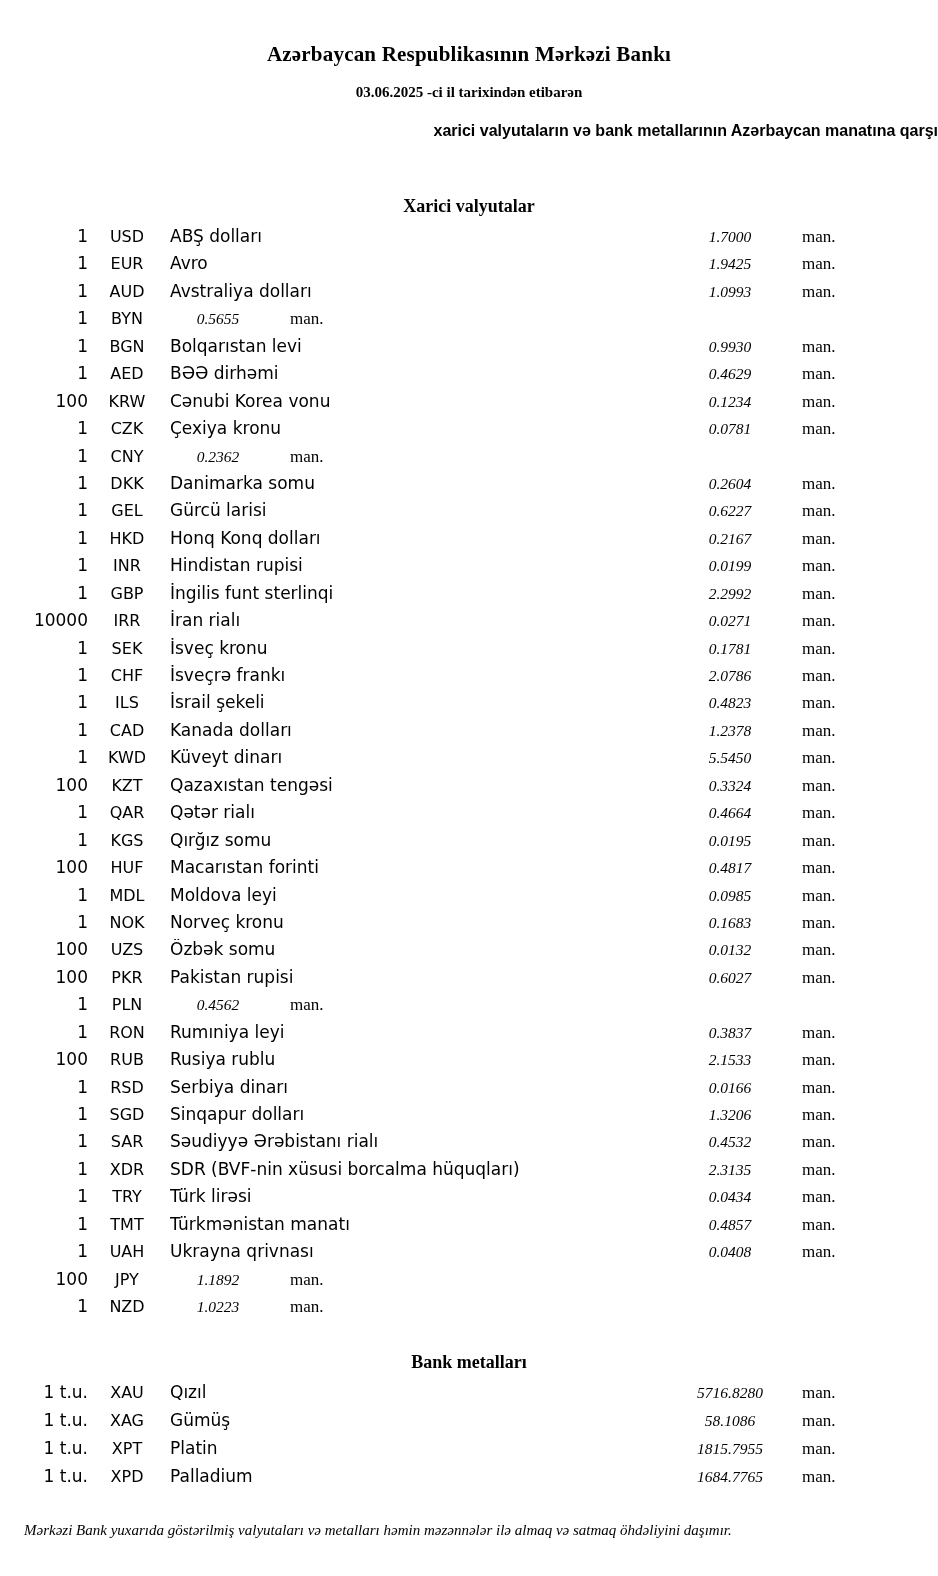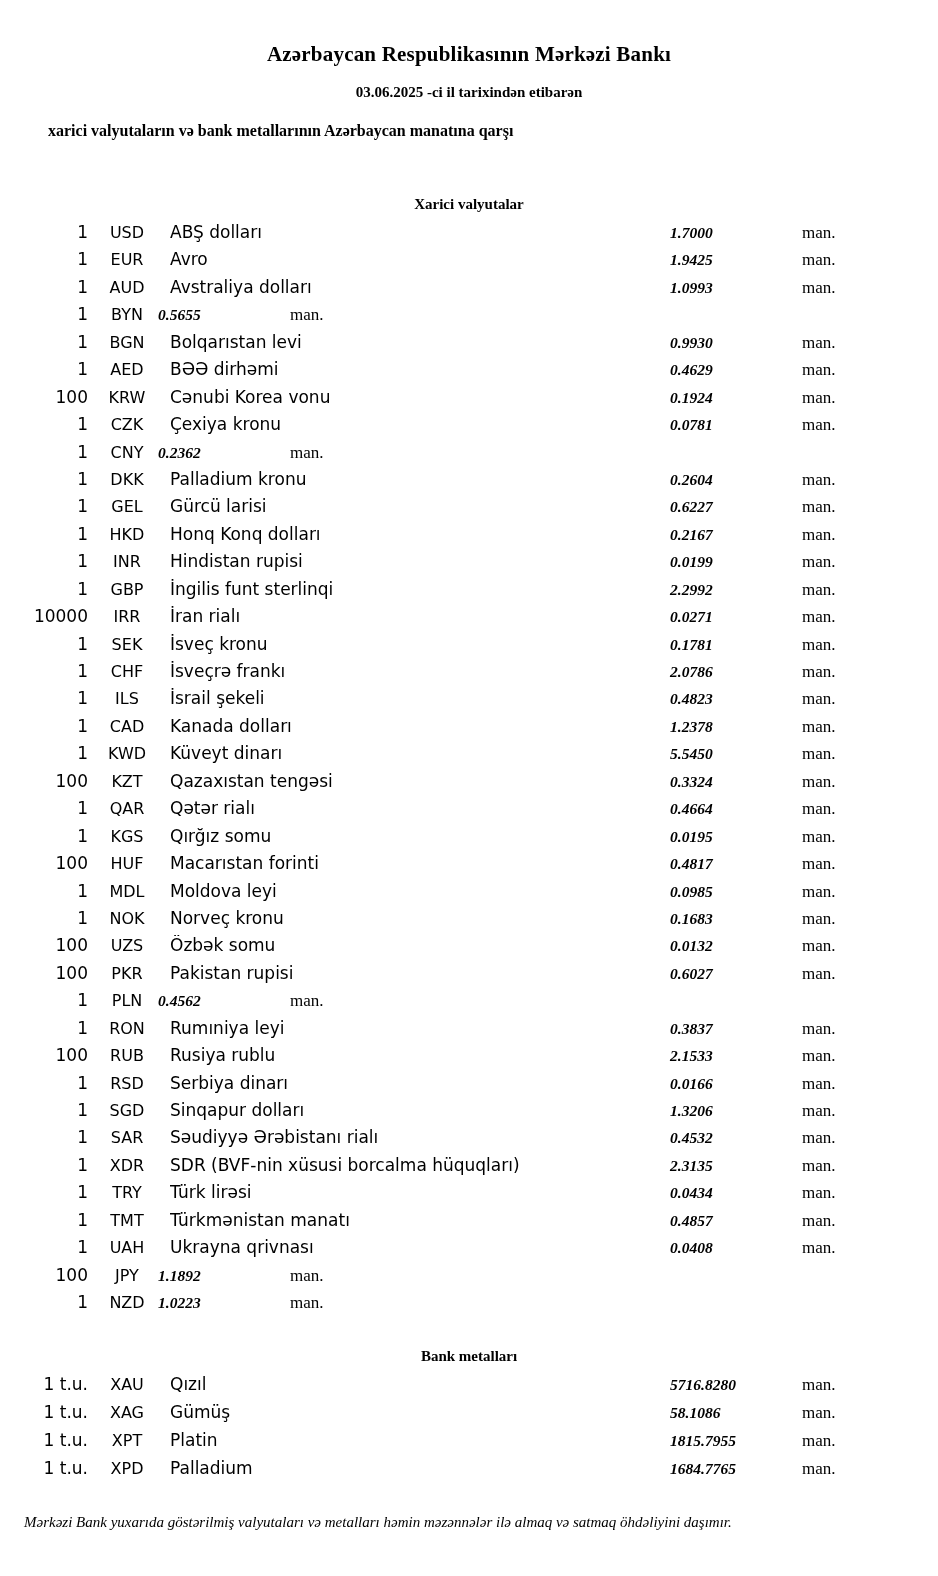--- a/index.html
+++ b/index.html
@@ -26,31 +26,30 @@
     letter-spacing: 0.2px;
   }
   .dateline {
     font-family: "Liberation Serif", serif;
     font-weight: bold;
     font-size: 15px;
     text-align: center;
     margin-top: 17px;
   }
   .subtitle {
-    font-family: Liberation Serif, serif;
+    font-family: Liberation Sans, sans-serif;
     font-weight: bold;
     font-size: 16px;
-    text-align: left;
+    text-align: right;
     margin-top: 21px;
-    margin-left: 48px;
   }
   .section-heading {
     font-family: "Liberation Serif", serif;
     font-weight: bold;
-    font-size: 15px;
+    font-size: 18px;
     text-align: center;
     margin: 0;
   }
   #currencies-heading { margin-top: 56px; }
   #metals-heading    { margin-top: 28px; }
   .table { margin-top: 9px; }
   .row {
     display: flex;
     align-items: baseline;
     height: 27.45px;
@@ -73,23 +72,23 @@
   }
   .name {
     flex: 1;
     margin-left: 12px;
     font-size: 17px;
     white-space: nowrap;
     overflow: hidden;
   }
   .rate {
     flex: 0 0 120px;
-    text-align: left;
-    font-family: "Liberation Serif", serif;
-    font-weight: bold;
+    text-align: center;
+    font-family: "Liberation Serif", serif;
+    font-weight: normal;
     font-style: italic;
     font-size: 15.5px;
     white-space: nowrap;
   }
   .unit {
     flex: 0 0 58px;
     margin-left: 12px;
     font-family: "Liberation Serif", serif;
     font-size: 17px;
     white-space: nowrap;
@@ -158,21 +157,21 @@
     <span class="code">AED</span>
     <span class="name">BƏƏ dirhəmi</span>
     <span class="rate">0.4629</span>
     <span class="unit">man.</span>
   </div>
 
   <div class="row">
     <span class="qty">100</span>
     <span class="code">KRW</span>
     <span class="name">Cənubi Korea vonu</span>
-    <span class="rate">0.1924</span>
+    <span class="rate">0.1234</span>
     <span class="unit">man.</span>
   </div>
 
   <div class="row">
     <span class="qty">1</span>
     <span class="code">CZK</span>
     <span class="name">Çexiya kronu</span>
     <span class="rate">0.0781</span>
     <span class="unit">man.</span>
   </div>
@@ -180,21 +179,21 @@
   <div class="row">
     <span class="qty">1</span>
     <span class="code">CNY</span>
     <span class="rate">0.2362</span>
     <span class="unit">man.</span>
   </div>
 
   <div class="row">
     <span class="qty">1</span>
     <span class="code">DKK</span>
-    <span class="name">Palladium kronu</span>
+    <span class="name">Danimarka somu</span>
     <span class="rate">0.2604</span>
     <span class="unit">man.</span>
   </div>
 
   <div class="row">
     <span class="qty">1</span>
     <span class="code">GEL</span>
     <span class="name">Gürcü larisi</span>
     <span class="rate">0.6227</span>
     <span class="unit">man.</span>

